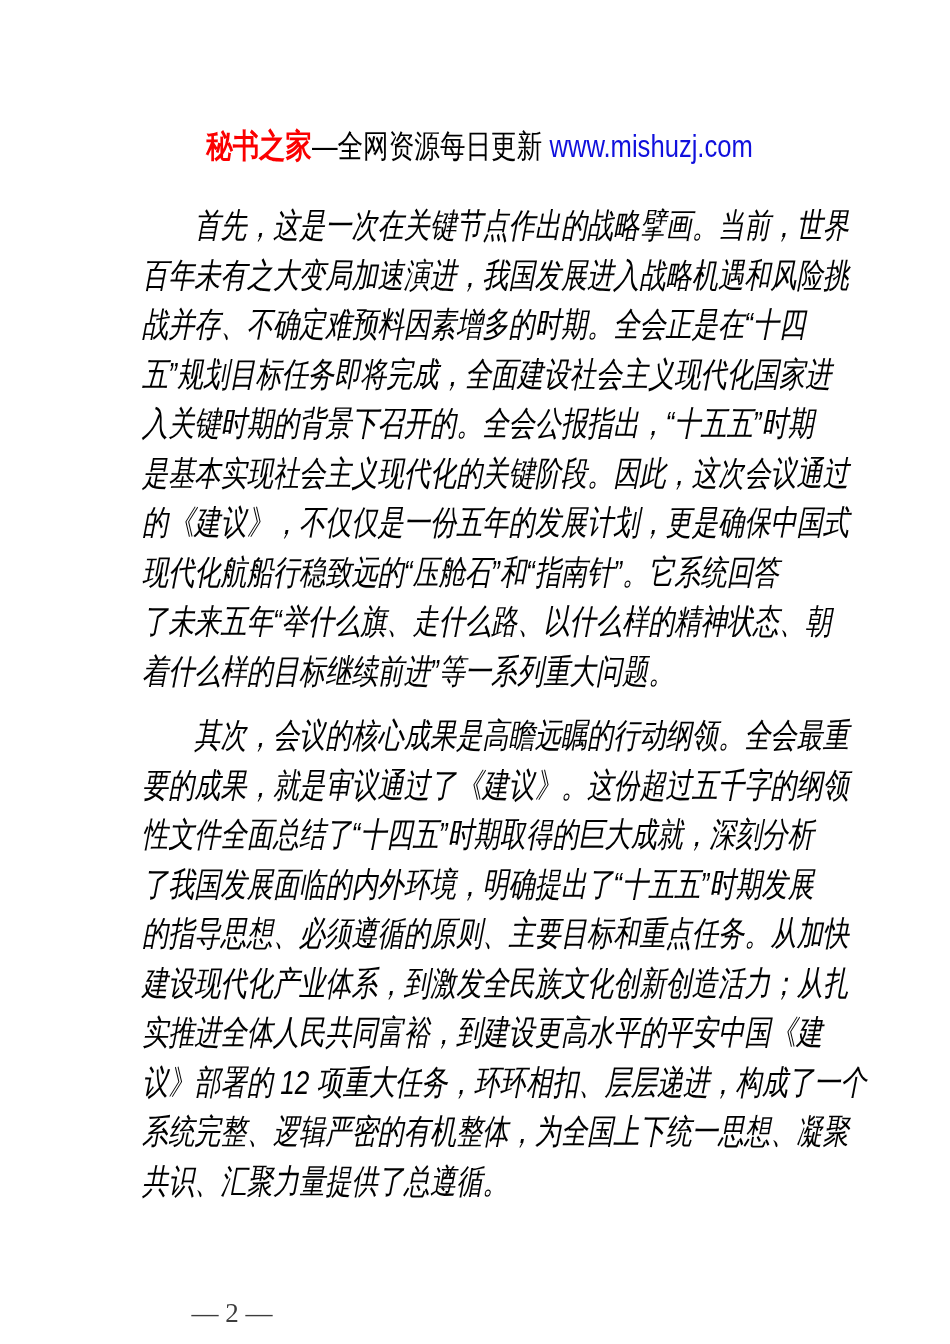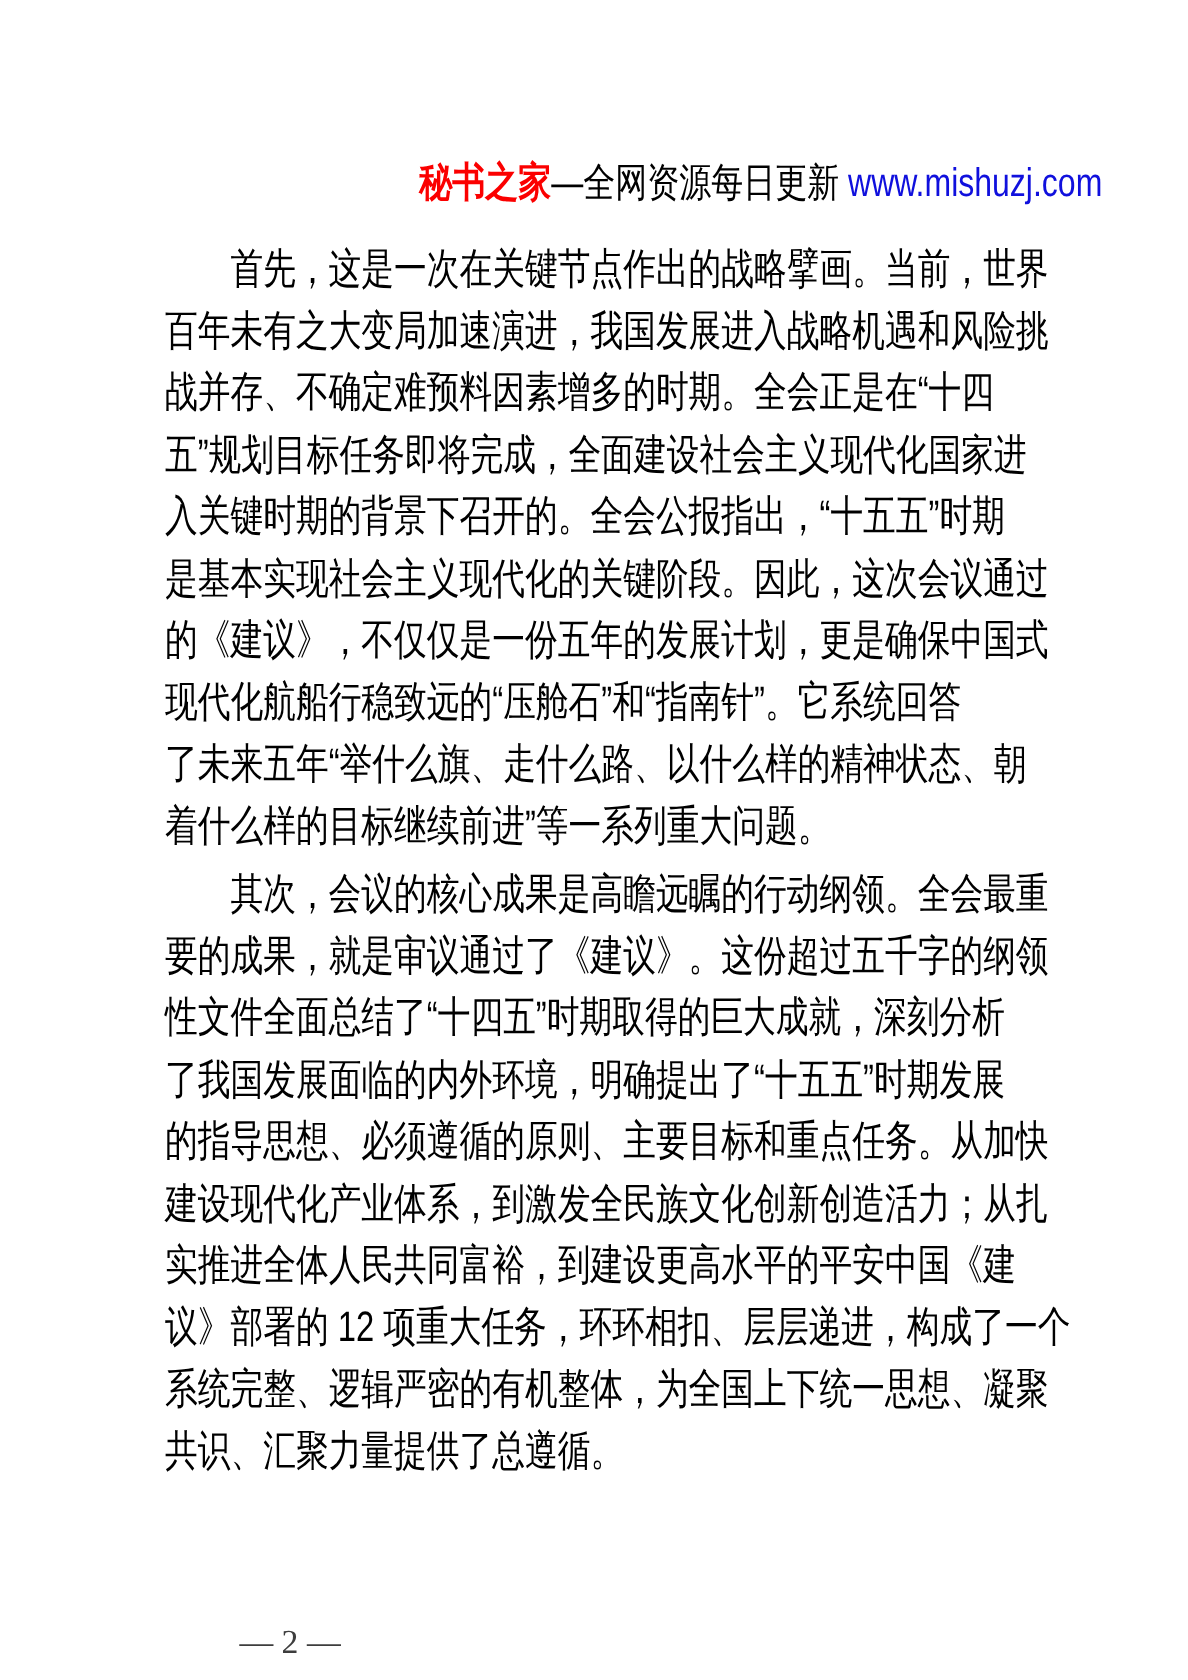--- a/index.html
+++ b/index.html
@@ -12,21 +12,21 @@
     font-family: "Liberation Sans", sans-serif;
     color: #000000;
   }
 
   
   .header {
     position: absolute;
     top: 86px;
     left: 0;
     width: 950px;
-    text-align: right;
+    text-align: center;
     line-height: 40px;
     white-space: pre;
   }
   .header-inner {
     display: inline-block;
     font-size: 32px;
     transform: scaleX(0.80);
     transform-origin: 50% 50%;
     white-space: pre;
   }
@@ -35,21 +35,21 @@
     font-size: 33px;
   }
 
   
   .content {
     position: absolute;
     left: 127px;
     top: 186px;
     width: 740px;
   }
-  .paragraph { margin: 5px; padding: 0; }
+  .paragraph { margin: 15px; padding: 0; font-style: italic; }
   .line {
     white-space: pre;
     font-size: 34px;
     line-height: 49.5px;
     height: 49.5px;
     transform: scaleX(0.77);
     transform-origin: 0 50%;
     color: #000000;
   }
   .paragraph .line:first-child { text-indent: 2em; }

